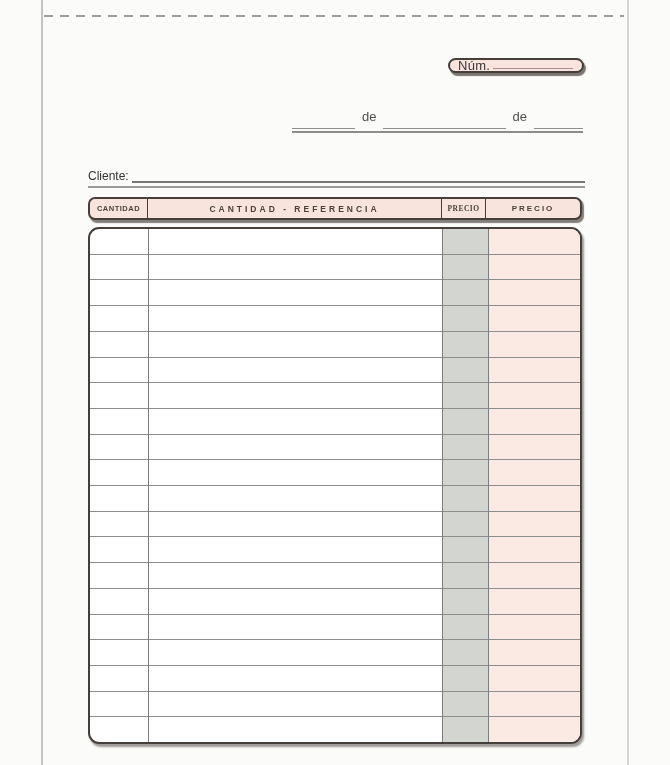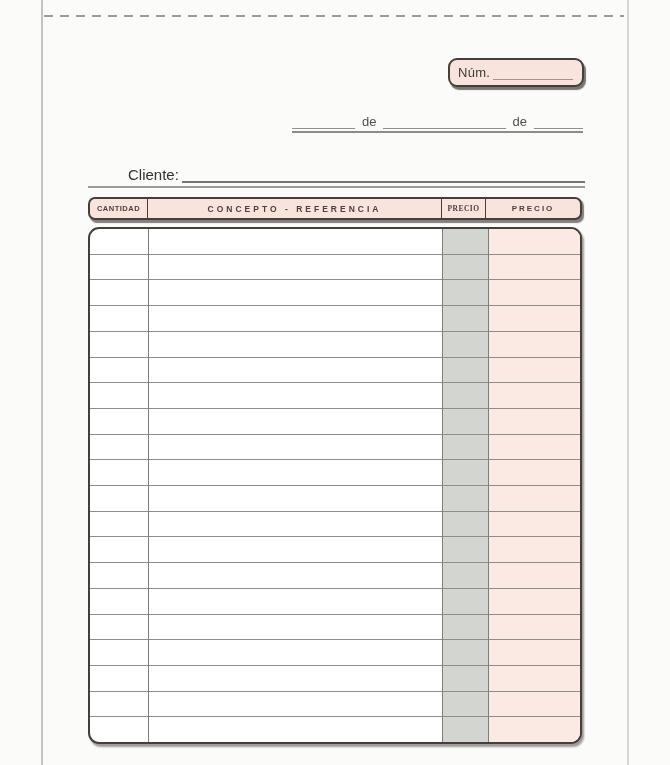--- a/index.html
+++ b/index.html
@@ -15,44 +15,44 @@
   .edge-left  { position:absolute; left:41px;  top:0; width:2px; height:765px; background:#c3c3c1; }
   .edge-right { position:absolute; left:627px; top:0; width:2px; height:765px; background:#d6d6d4; }
   .perforation {
     position:absolute; left:44px; top:15px; width:580px; height:2px;
     background:repeating-linear-gradient(90deg, var(--rule) 0 9px, transparent 9px 16px);
     opacity:.85;
   }
 
   
   .num-box {
-    position:absolute; left:448px; top:58px; width:136px; height:29px;
+    position:absolute; left:448px; top:58px; width:136px; height:15px;
     background:var(--pink); border:2px solid var(--border-dark); border-radius:9px;
     box-shadow:2px 3px 1px rgba(68,60,55,.7);
     display:flex; align-items:center; padding:0 9px 0 8px;
   }
   .num-label { font-size:13px; color:#3c3a38; letter-spacing:.3px; }
   .num-line  { flex:1; margin-left:3px; height:62%; border-bottom:1.5px solid #a6928c; }
 
   
   .date-row {
     position:absolute; left:292px; top:110px; width:291px; height:19px;
-    display:flex; align-items:flex-end; font-size:13px; color:#4b4b4b;
+    display:flex; align-items:flex-start; font-size:13px; color:#4b4b4b;
   }
   .date-blank { border-bottom:1.5px solid #8f8f8f; height:100%; }
   .blank-1 { width:63px; } .blank-2 { flex:1; } .blank-3 { width:49px; }
   .de-label { padding:0 7px; line-height:1.1; color:#4f4f4f; }
   .date-rule { position:absolute; left:292px; top:131px; width:291px; height:2px; background:#8c8c8c; }
 
   
   .cliente-row {
     position:absolute; left:88px; top:164px; width:497px; height:19px;
     display:flex; align-items:flex-end;
   }
-  .cliente-label { font-size:15px; color:#323232; padding-right:3px; line-height:1.05;margin-left:40px; }
+  .cliente-label { font-size:12px; color:#323232; padding-right:3px; line-height:1.05; }
   .cliente-line  { flex:1; height:100%; border-bottom:2px solid #767676; }
   .cliente-rule  { position:absolute; left:88px; top:186px; width:497px; height:1.5px; background:#9b9b9b; }
 
   
   .table-header {
     position:absolute; left:88px; top:197px; width:494px; height:23px;
     background:var(--pink); border:2px solid var(--border-dark); border-radius:7px;
     box-shadow:2px 2.5px 1px rgba(68,60,55,.65);
     display:flex; overflow:hidden;
   }
@@ -104,21 +104,21 @@
 <div class="date-rule"></div>
 
 <div class="cliente-row">
   <span class="cliente-label">Cliente:</span>
   <span class="cliente-line"></span>
 </div>
 <div class="cliente-rule"></div>
 
 <div class="table-header">
   <div class="th th-cantidad">CANTIDAD</div>
-  <div class="th th-concepto">CONCEPTO - REFERENCIA</div>
+  <div class="th th-concepto">CANTIDAD - REFERENCIA</div>
   <div class="th th-precio">PRECIO</div>
   <div class="th th-total">PRECIO</div>
 </div>
 
 <div class="table-body">
   <div class="band-gray"></div>
   <div class="band-pink"></div>
   <div class="rows">
       <div class="row"></div>
       <div class="row"></div>

